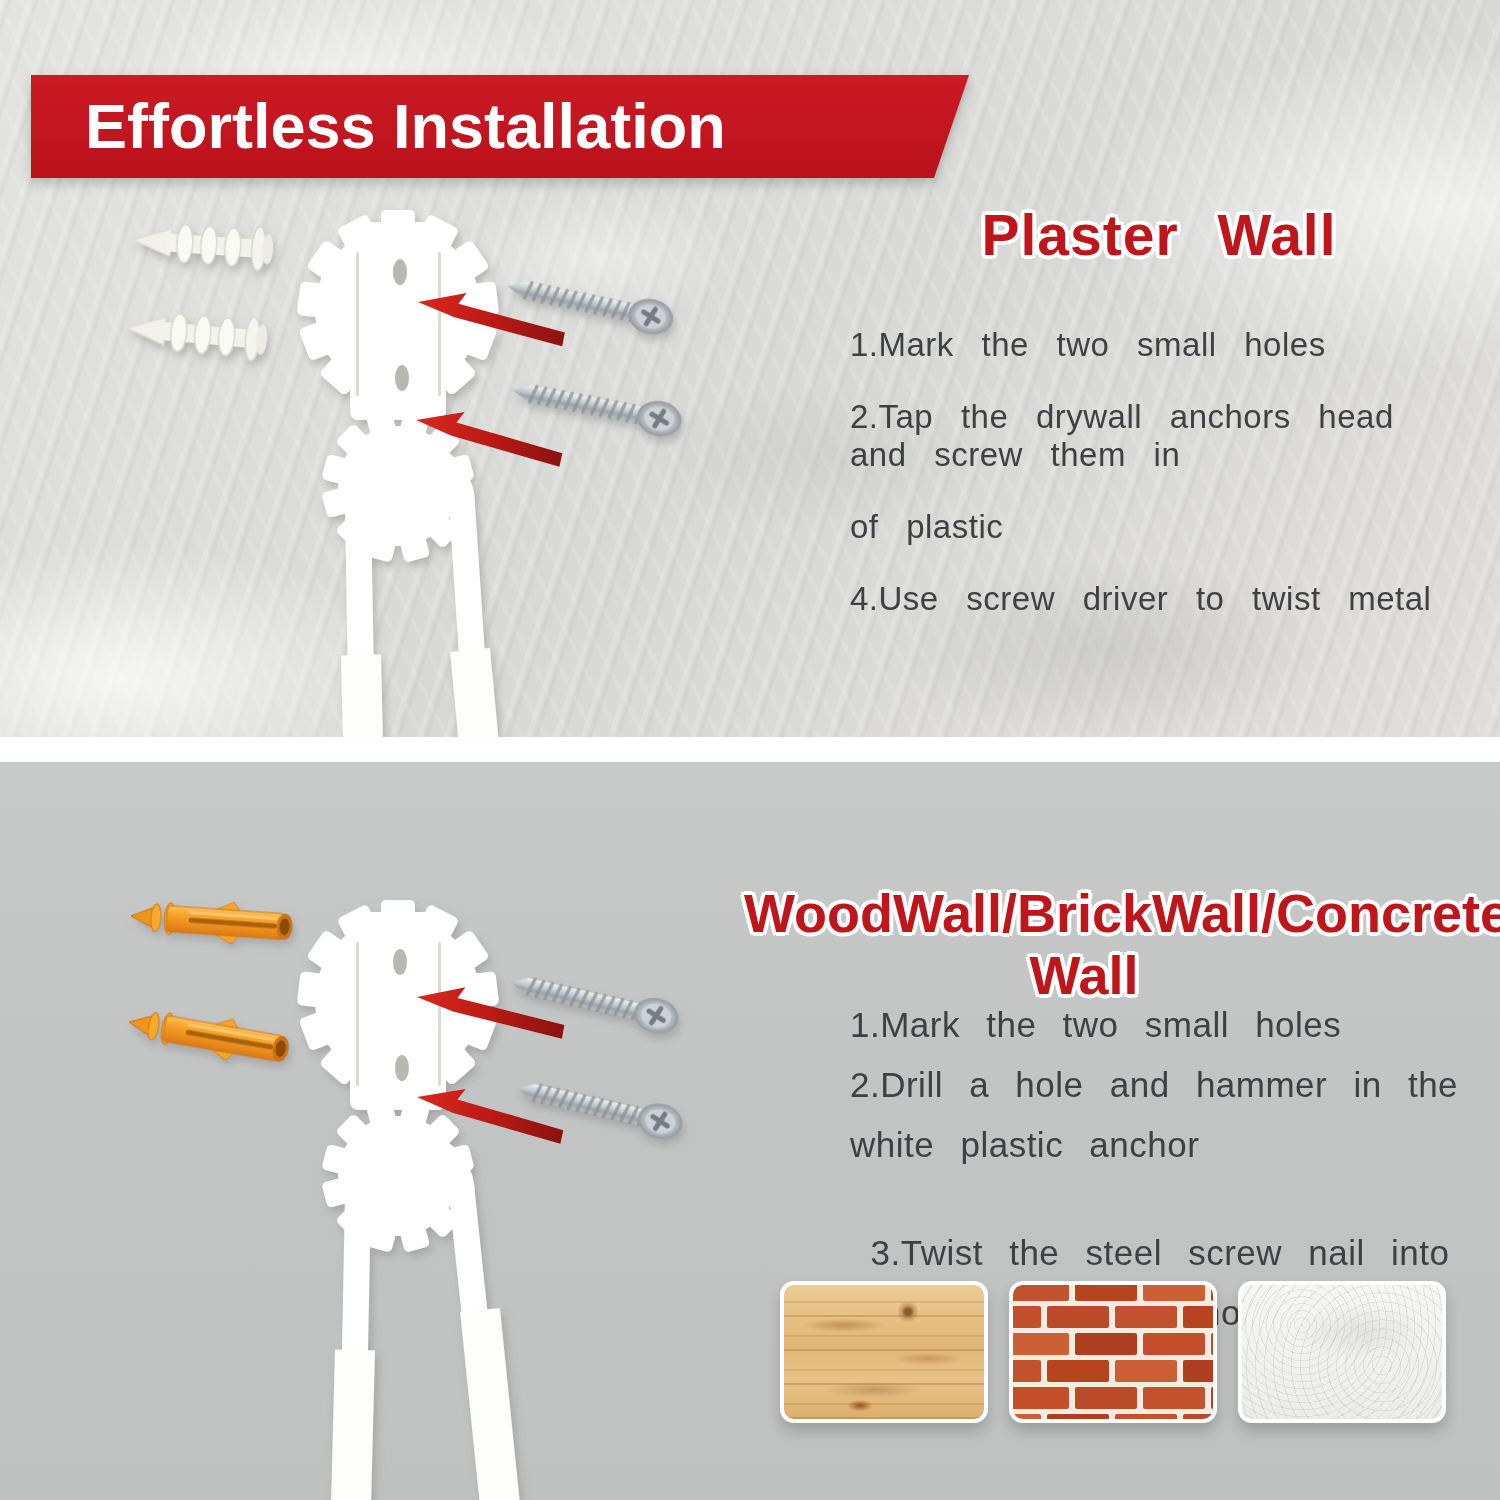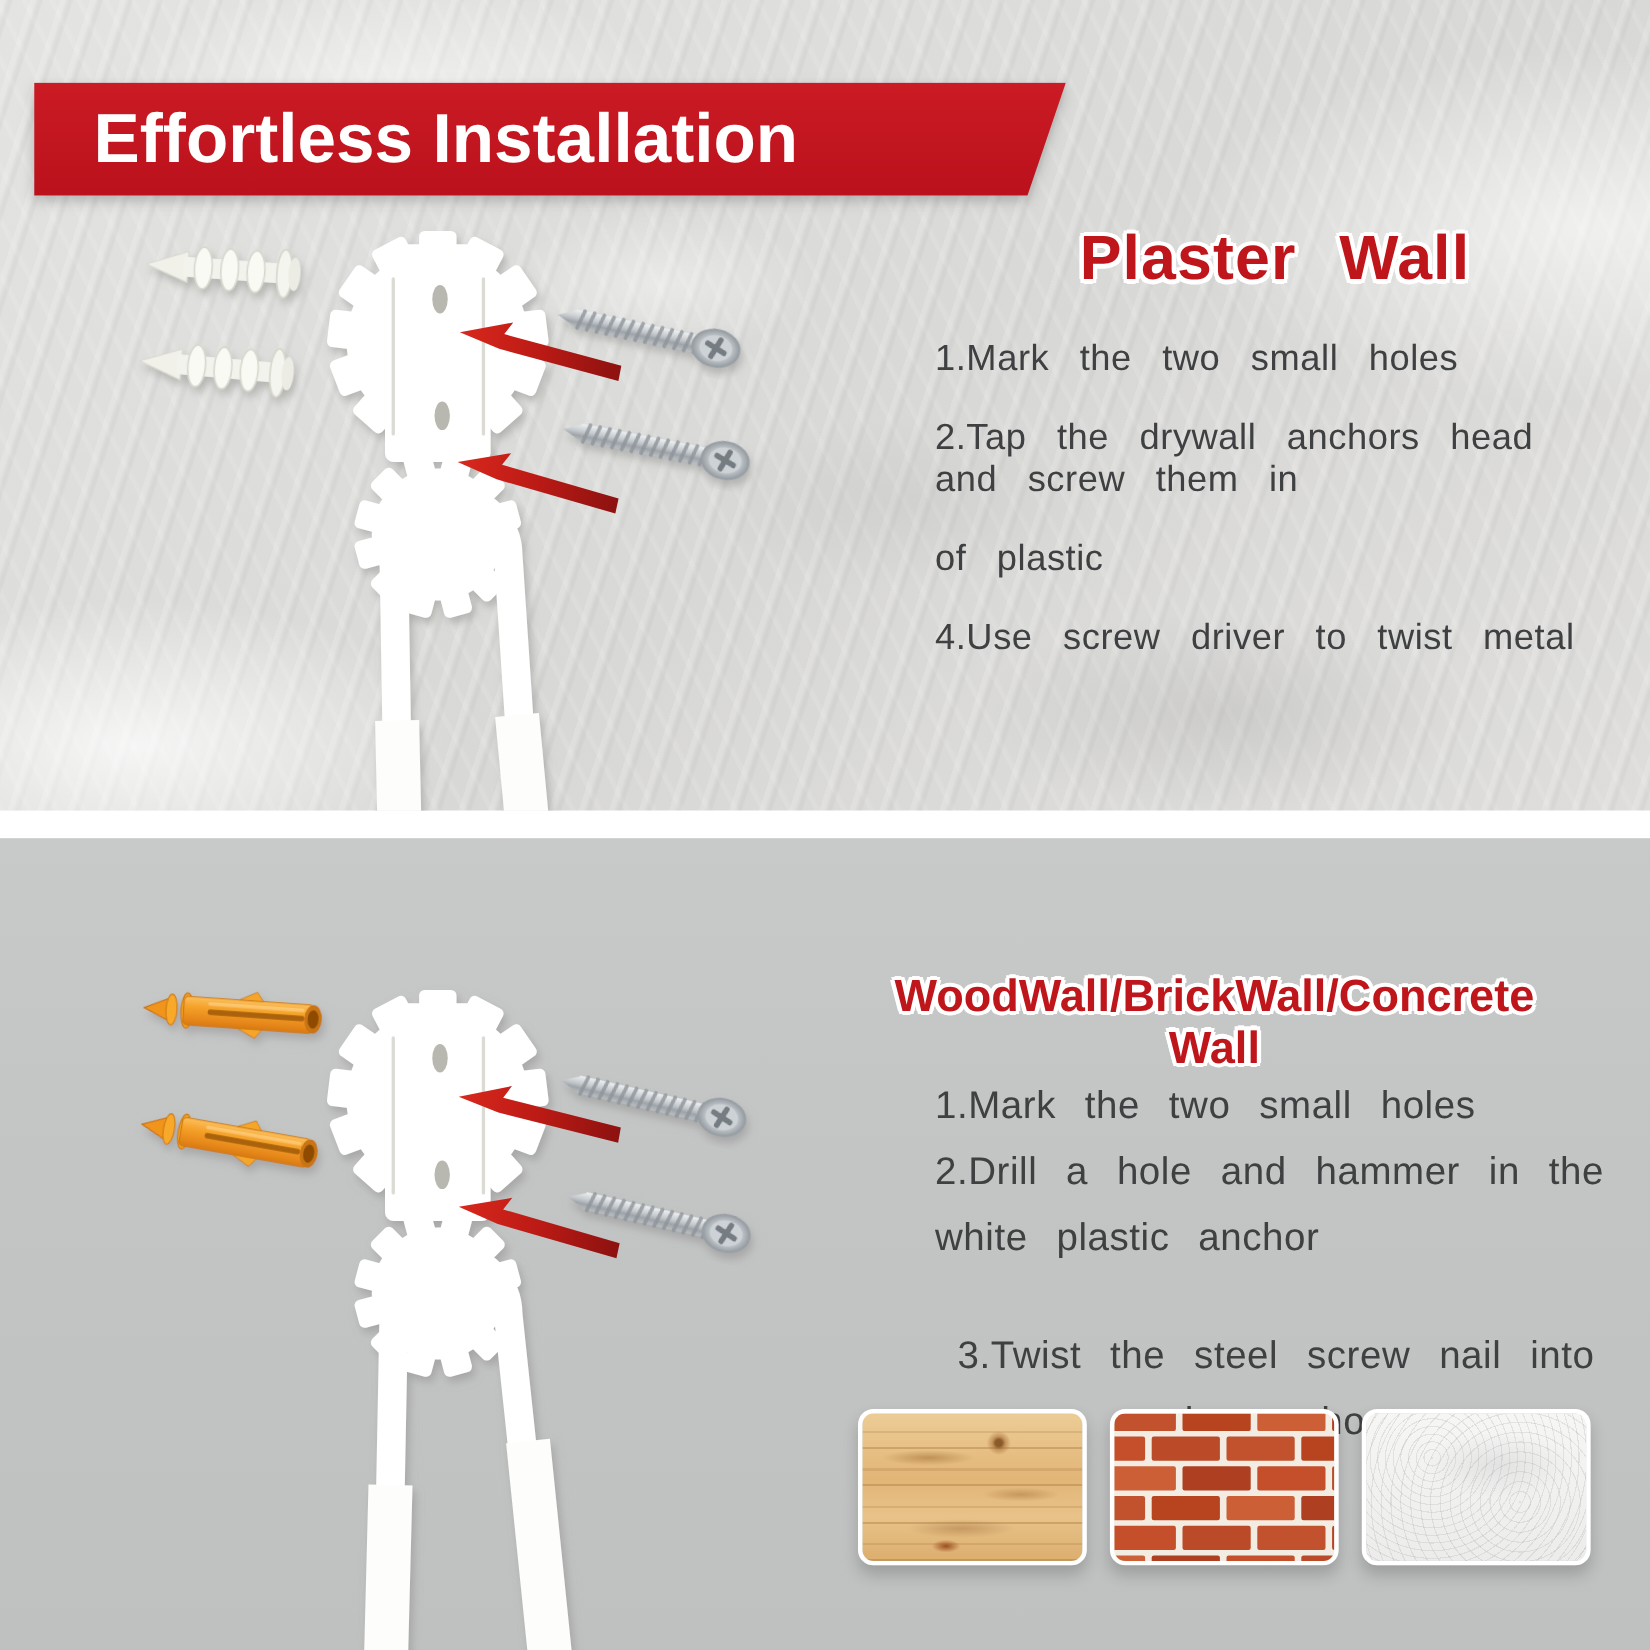--- a/index.html
+++ b/index.html
@@ -31,24 +31,24 @@
     color:#fff;font-size:63px;font-weight:bold;line-height:103px;
     padding-left:54px;box-sizing:border-box;letter-spacing:0;white-space:nowrap;}
 
   
   .red-heading{position:absolute;text-align:center;font-weight:bold;color:#bf161c;
     text-shadow:
       -3px -3px 0 #fff, 0 -4px 0 #fff, 3px -3px 0 #fff, 4px 0 0 #fff,
       3px 3px 0 #fff, 0 4px 0 #fff, -3px 3px 0 #fff, -4px 0 0 #fff,
       -2px -2px 0 #fff, 2px -2px 0 #fff, 2px 2px 0 #fff, -2px 2px 0 #fff;}
   .heading-top{left:894px;top:202px;width:530px;font-size:57px;word-spacing:22px;letter-spacing:1px;}
-  .heading-bottom{left:764px;top:882px;width:680px;font-size:41px;word-spacing:6px;letter-spacing:0;}
-
-  
-  .steps{position:absolute;color:#3f4042;}
+  .heading-bottom{left:744px;top:882px;width:680px;font-size:54px;word-spacing:6px;letter-spacing:0;}
+
+  
+  .steps{position:absolute;color:#3f4042;margin-top:20px;}
   .steps .step{margin:0;}
   .steps .ln{display:block;}
   .steps-top{left:850px;top:306px;width:618px;font-size:33px;line-height:38px;
              word-spacing:18px;letter-spacing:.5px;}
   .steps-top .step{margin-bottom:34px;}
   .steps-bottom{left:850px;top:975px;width:620px;font-size:35px;line-height:60px;
              word-spacing:16px;letter-spacing:.5px;}
   .steps-bottom .step{margin:0;}
   .steps-bottom .step:nth-child(3){margin-top:48px;text-align:center;}
 

